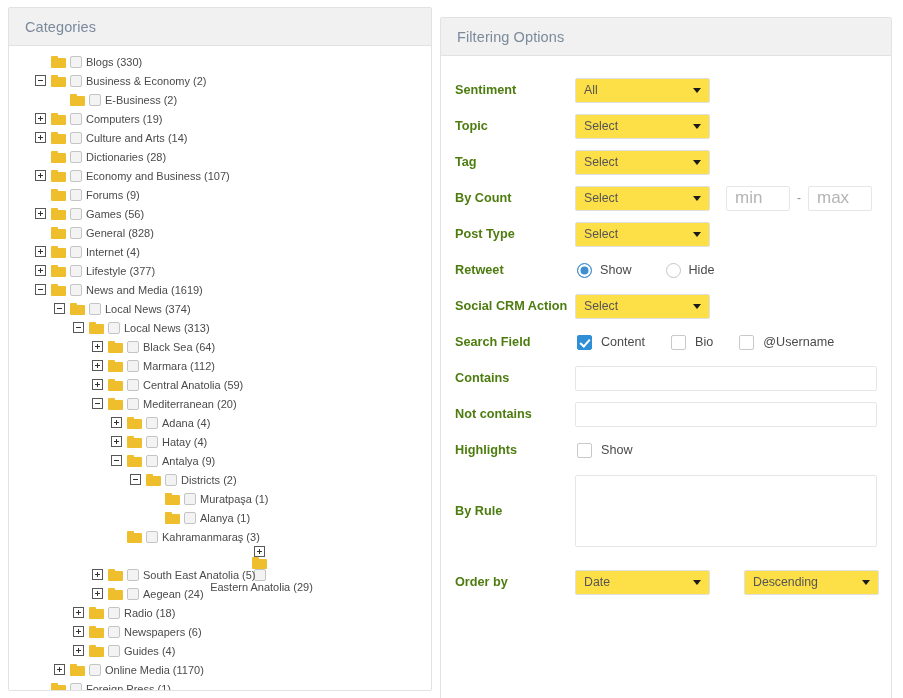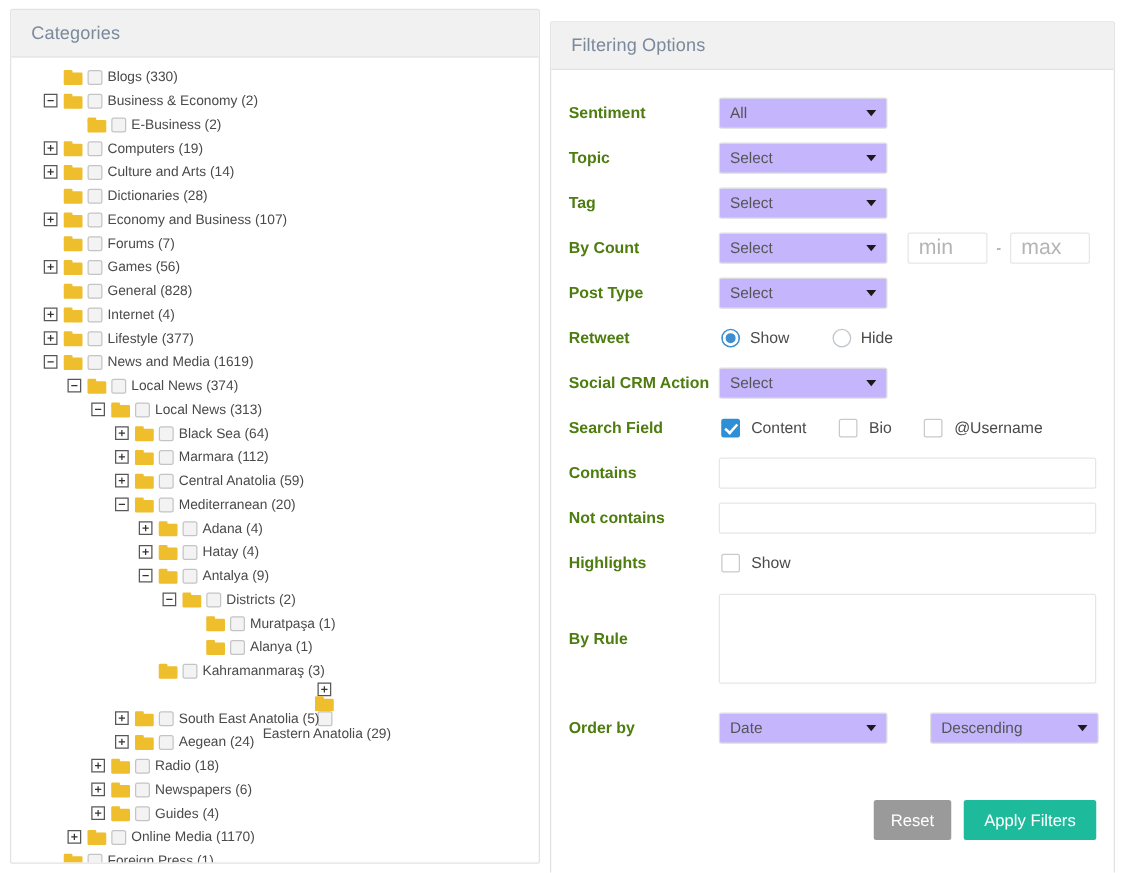--- a/index.html
+++ b/index.html
@@ -130,21 +130,21 @@
     font-size: 12.7px;
     font-weight: bold;
     color: #4d7c0f;
   }
   .ctrl-area { flex: 1; display: flex; align-items: center; }
 
   .sel {
     position: relative;
     height: 25px;
     border: 1px solid #e0e0e0;
-    background: #c4b5fd;
+    background: #fde047;
     border-radius: 2px;
     display: flex;
     align-items: center;
     padding: 0 22px 0 8px;
     font-size: 12.3px;
     color: #555;
     cursor: pointer;
   }
   .sel.w-main { width: 135px; }
   .sel.w-order { width: 135px; }
@@ -302,21 +302,21 @@
         <div class="tree-node" style="padding-left: 26px;">
           <span class="toggler plus"></span>
           <span class="folder"></span>
           <span class="node-check"></span>
           <span class="node-label">Economy and Business (107)</span>
         </div>
         <div class="tree-node" style="padding-left: 26px;">
           <span class="toggler-spacer"></span>
           <span class="folder"></span>
           <span class="node-check"></span>
-          <span class="node-label">Forums (7)</span>
+          <span class="node-label">Forums (9)</span>
         </div>
         <div class="tree-node" style="padding-left: 26px;">
           <span class="toggler plus"></span>
           <span class="folder"></span>
           <span class="node-check"></span>
           <span class="node-label">Games (56)</span>
         </div>
         <div class="tree-node" style="padding-left: 26px;">
           <span class="toggler-spacer"></span>
           <span class="folder"></span>
@@ -602,20 +602,16 @@
         <div class="ctrl-area">
           <div class="sel w-order">
             <span>Date</span>
           </div>
           <div class="sel w-order" style="margin-left:34px;">
             <span>Descending</span>
           </div>
         </div>
       </div>
 
-      <div class="btn-row">
-        <button class="btn btn-reset">Reset</button>
-        <button class="btn btn-apply">Apply Filters</button>
-      </div>
 
     </div>
   </div>
 </div>
 
 </body></html>

